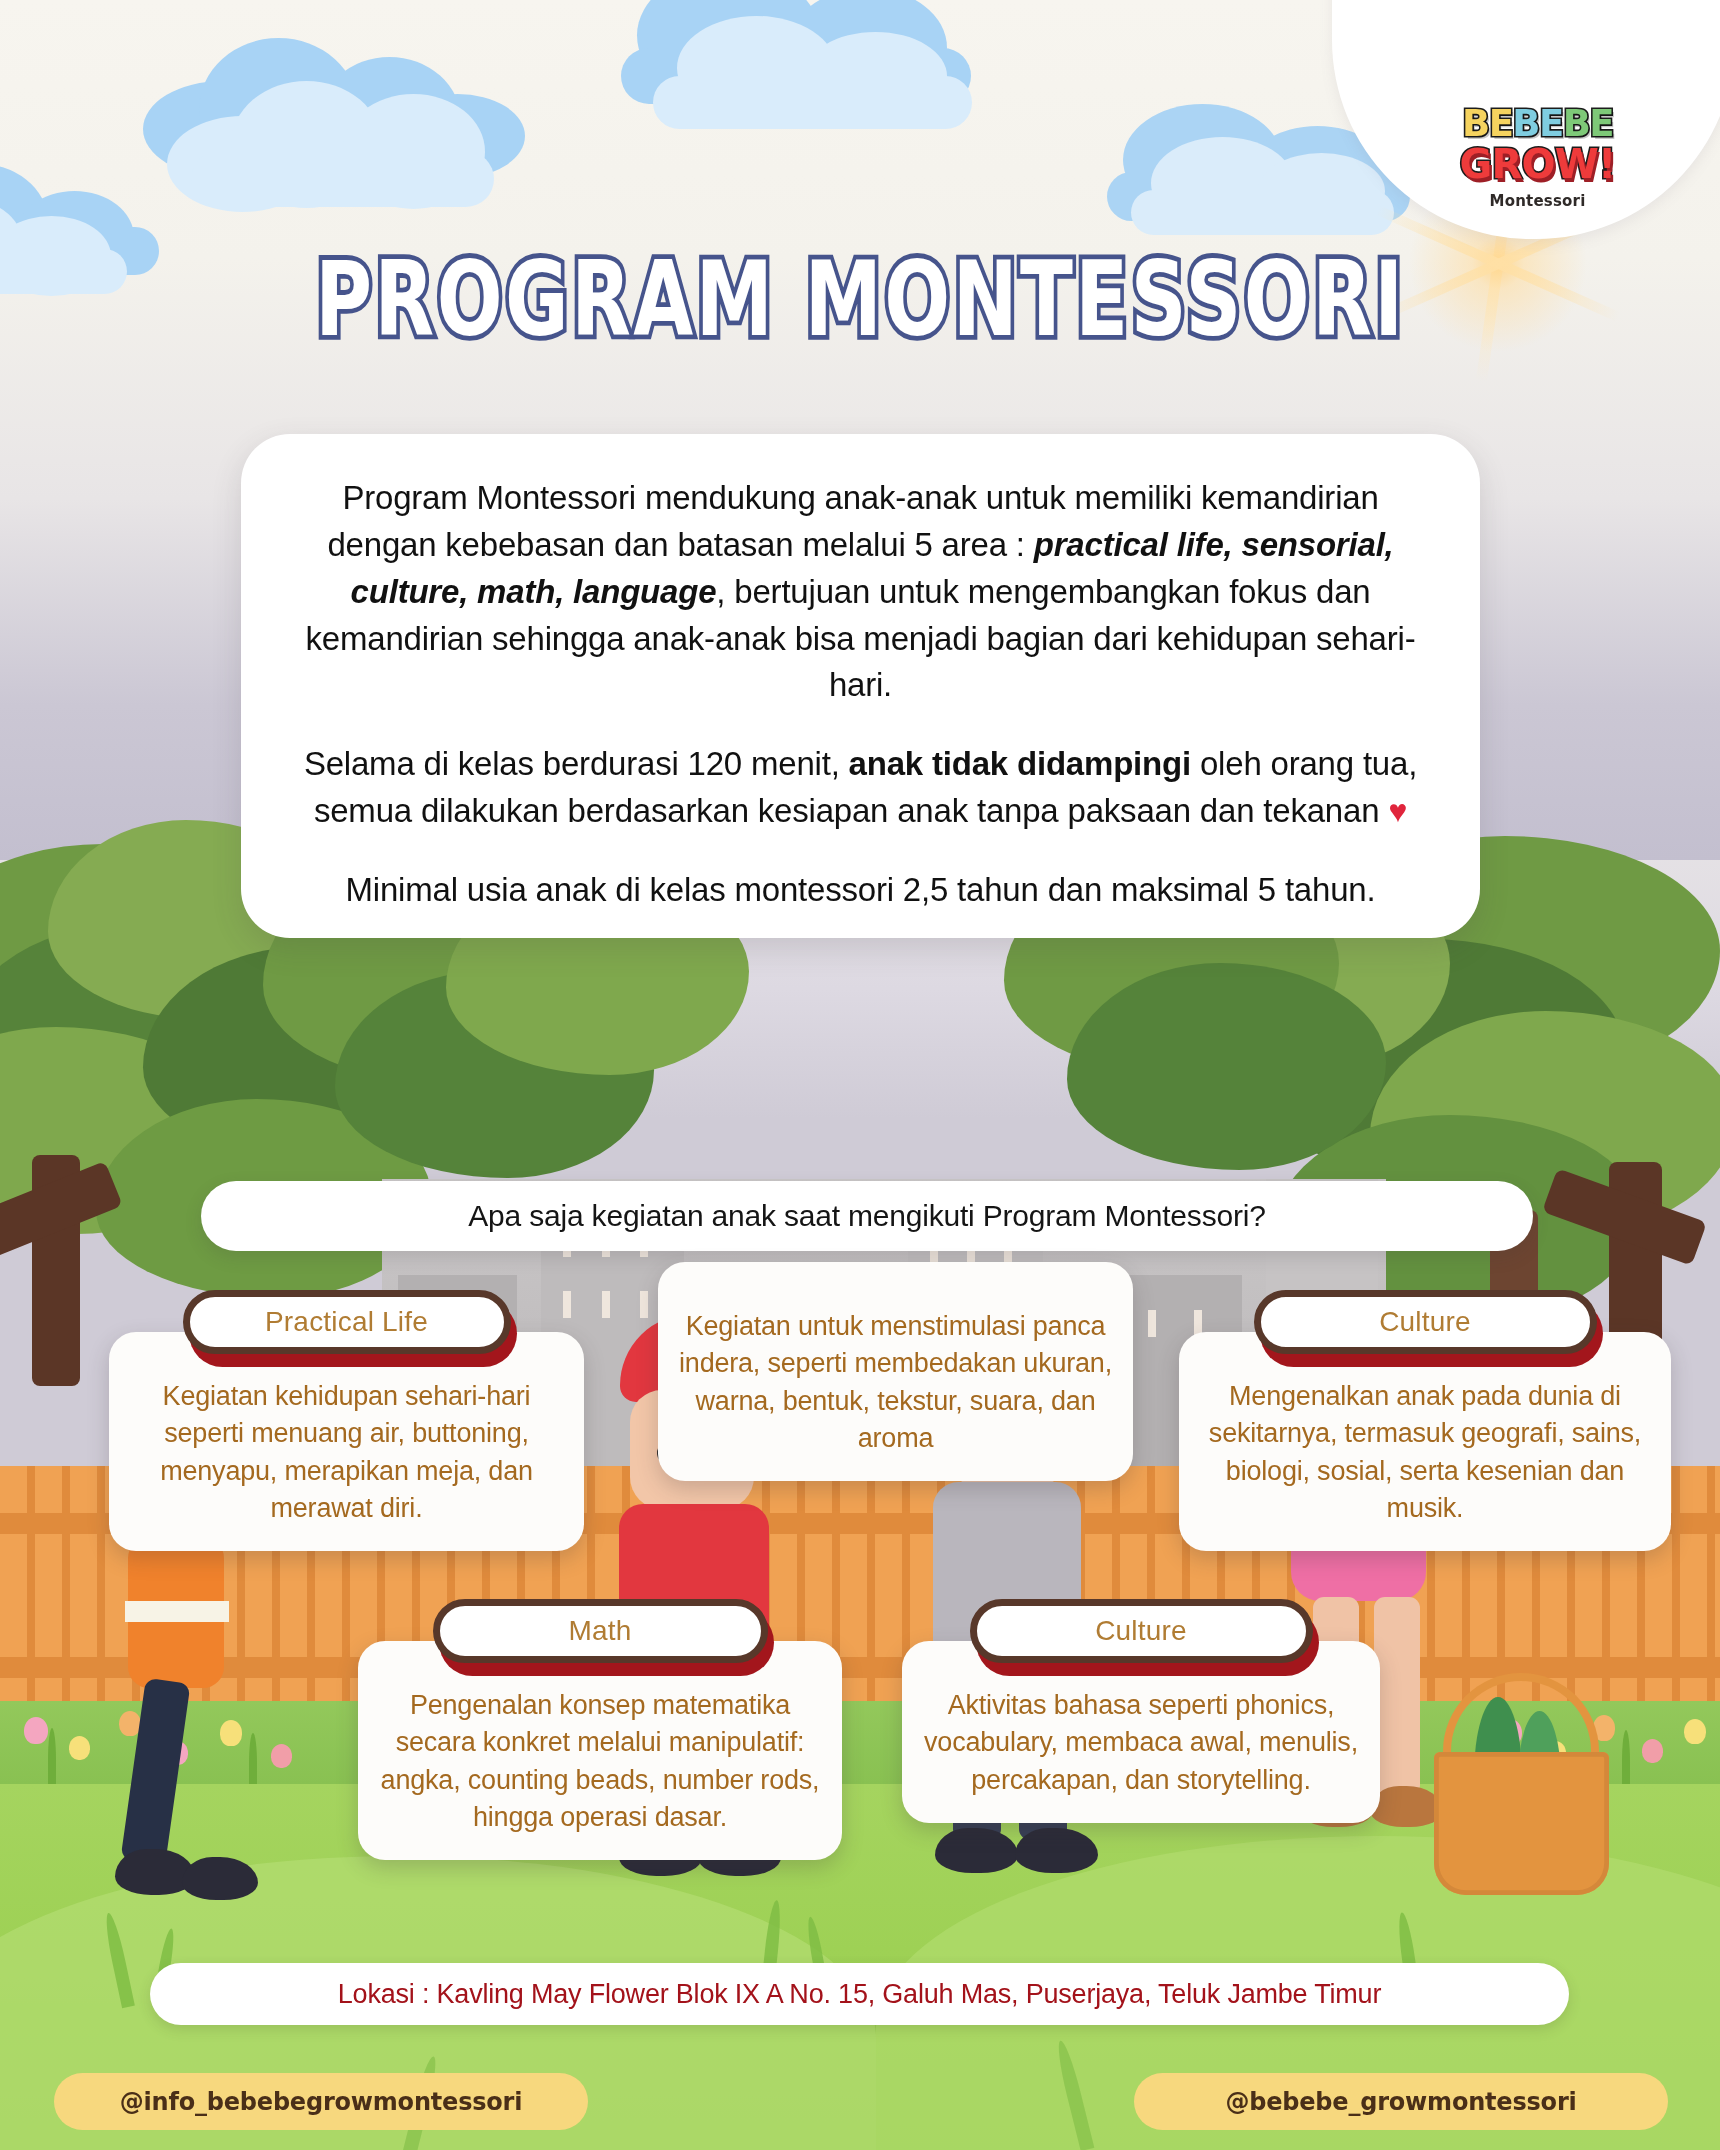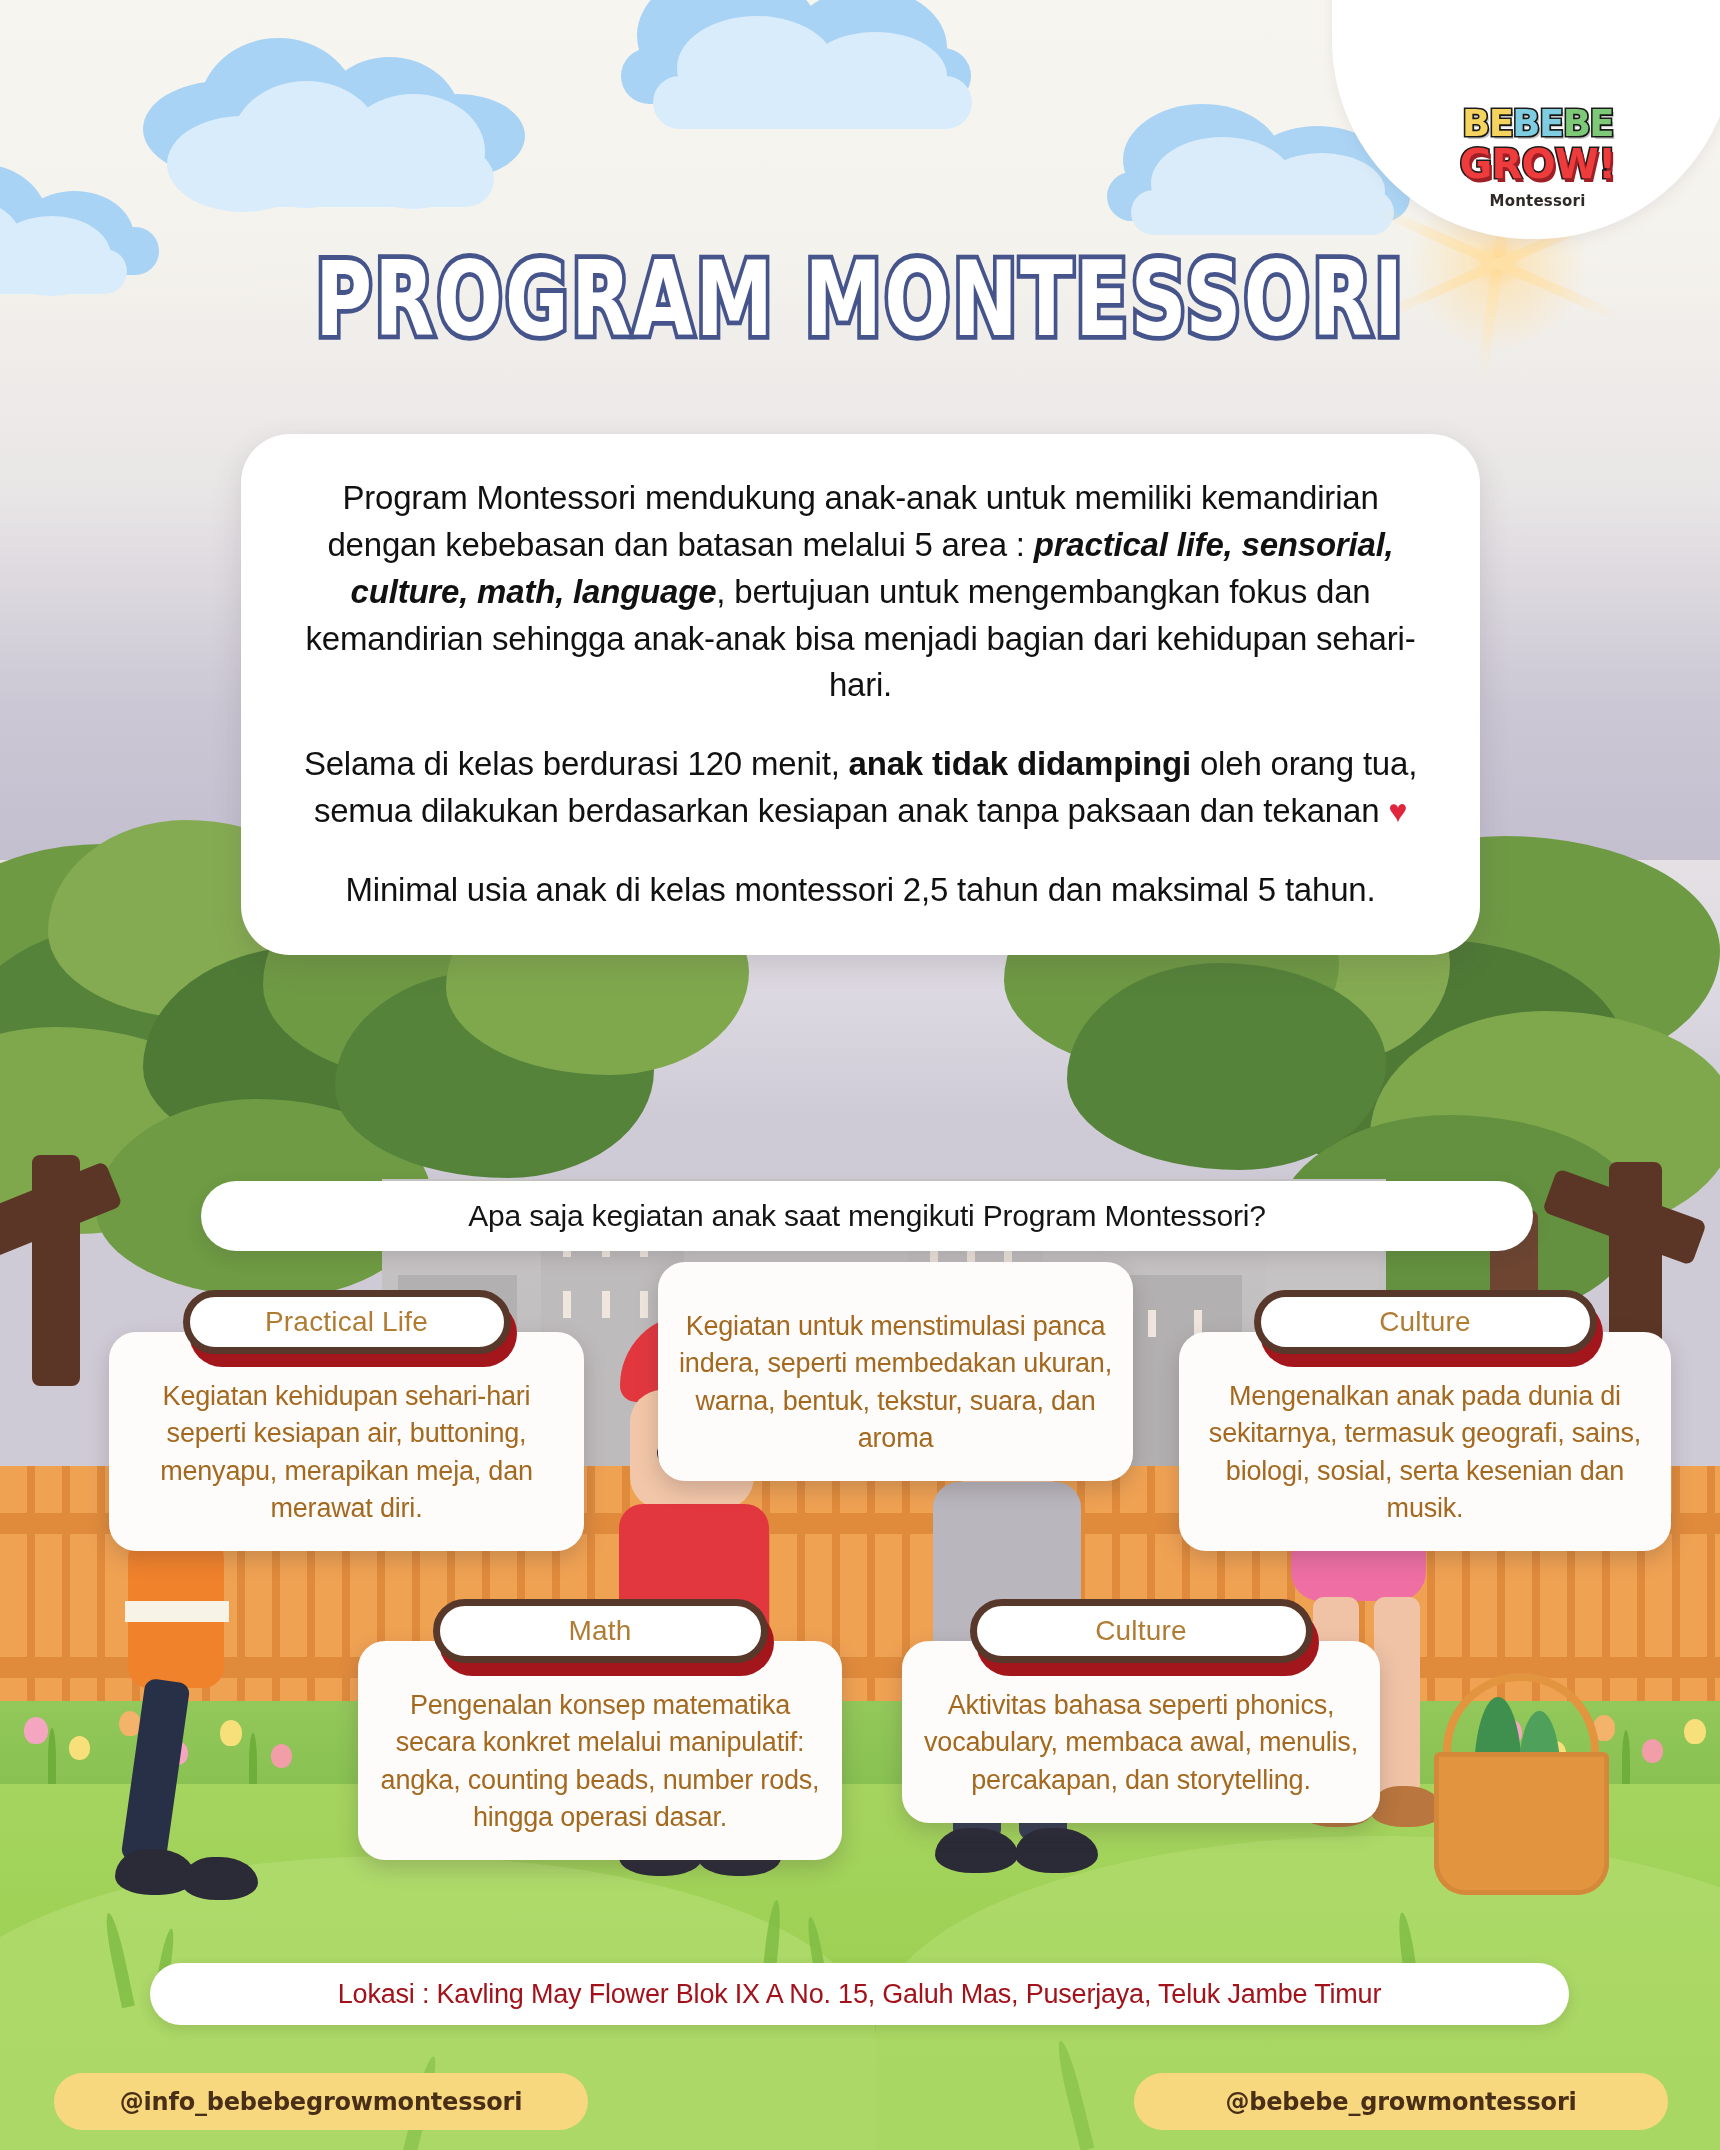--- a/index.html
+++ b/index.html
@@ -152,21 +152,21 @@
     position:absolute; left:1443px; top:1673px; width:156px; height:119px;
     border:8px solid #e3943f; border-bottom:none;
     border-radius:80px 80px 0 0; background:transparent;
   }
   .veg { position:absolute; background:#3f8f4e; border-radius:50% 50% 40% 40% / 70% 70% 30% 30%; }
 
   
   .main-card {
     position:absolute; left:241px; top:434px; width:1239px;
     background:#ffffff; border-radius:49px;
-    padding:41px 51px 41px;
+    padding:41px 51px 24px;
     box-shadow:0 11px 30px rgba(70,60,70,.16);
     z-index:40;
   }
   .main-card p {
     font-family:"Liberation Sans", sans-serif;
     font-size:33px; line-height:1.42; color:#111;
     text-align:center;
     letter-spacing:-0.2px;
   }
   .main-card p + p { margin-top:32px; }
@@ -484,21 +484,21 @@
   </div>
 
   <div class="area-card" id="card-practical">
     <div class="area-head">
       <div class="shadowpill"></div>
       <div class="outerpill">
           <span>Practical Life</span>
         </div>
     </div>
     <div class="area-body">
-      <p>Kegiatan kehidupan sehari-hari seperti kesiapan air, buttoning, menyapu, merapikan meja, dan merawat diri.</p>
+      <p>Kegiatan kehidupan sehari-hari seperti menuang air, buttoning, menyapu, merapikan meja, dan merawat diri.</p>
     </div>
   </div>
 
   <div class="area-card" id="card-sensorial">
     <div class="area-body">
       <p>Kegiatan untuk menstimulasi panca indera, seperti membedakan ukuran, warna, bentuk, tekstur, suara, dan aroma</p>
     </div>
   </div>
 
   <div class="area-card" id="card-culture">

